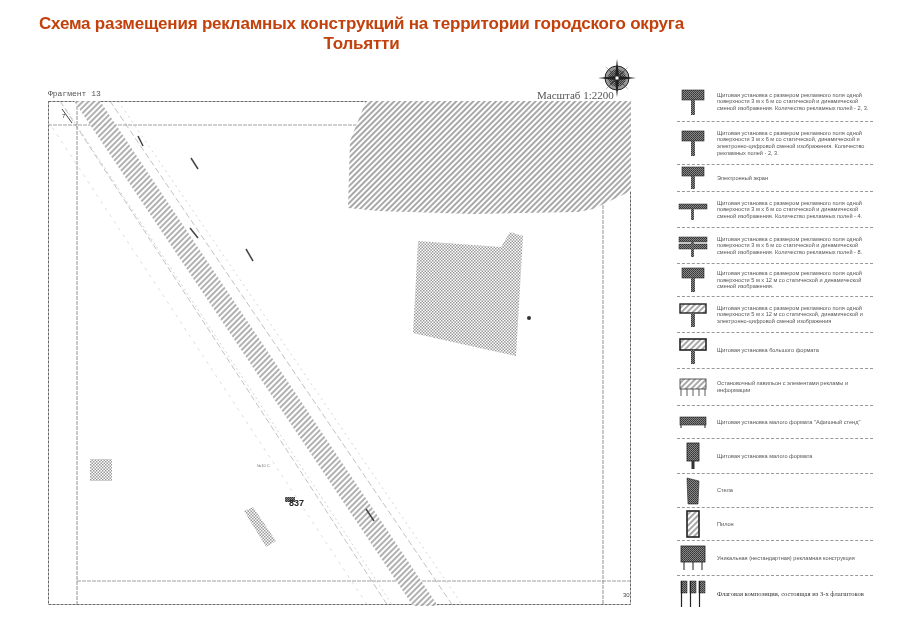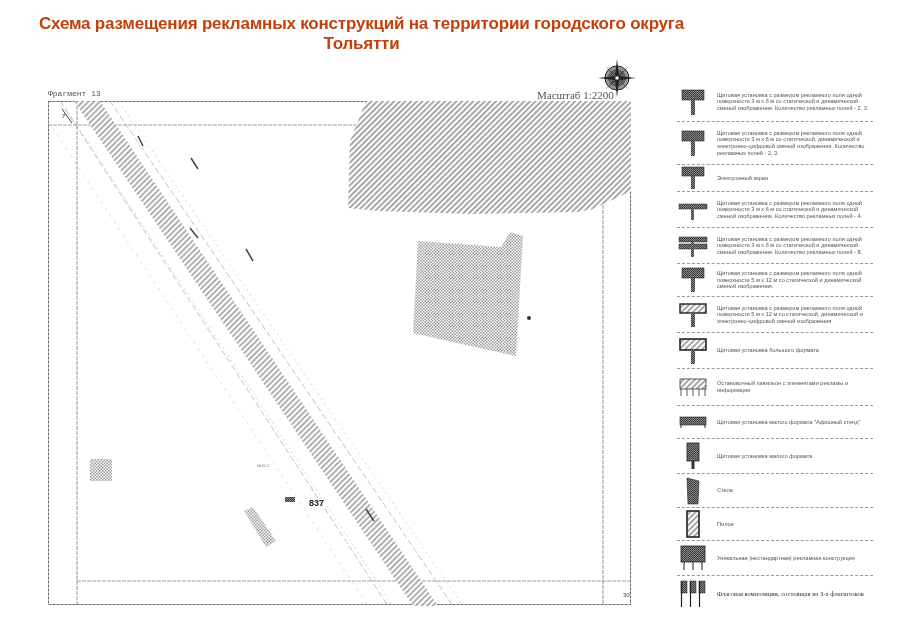--- a/index.html
+++ b/index.html
@@ -5,21 +5,21 @@
   html, body { margin:0; padding:0; background:#ffffff; }
   body { width:905px; height:640px; position:relative; overflow:hidden; font-family:"Liberation Sans", sans-serif; color:#111; }
   .title { position:absolute; left:0; width:723px; top:14px; text-align:center; font-size:17px; font-weight:bold; letter-spacing:-0.2px; color:#c2410c; }
   .frag-label { position:absolute; left:48px; top:89px; font-family:Liberation Mono, monospace; font-size:8px; color:#555; }
   .scale-label { position:absolute; left:537px; top:89px; font-family:"Liberation Serif", serif; font-size:11px; color:#555; }
   .compass { position:absolute; left:596px; top:57px; width:42px; height:42px; }
   .map { position:absolute; left:48px; top:101px; width:593px; height:505px; }
   .map svg { width:100%; height:100%; display:block; }
   .coord-tl { position:absolute; left:62px; top:113px; font-size:6px; color:#333; }
   .coord-br { position:absolute; left:623px; top:592px; font-size:6px; color:#444; }
-  .label-837 { position:absolute; left:289px; top:498px; font-size:9px; font-weight:bold; color:#222;margin-left:20px; }
+  .label-837 { position:absolute; left:289px; top:498px; font-size:9px; font-weight:bold; color:#222; }
   .small-lbl { position:absolute; left:257px; top:463px; font-size:4px; color:#777; }
 
   .legend { position:absolute; left:677px; top:82px; width:196px; }
   .lg-item { display:flex; align-items:center; border-bottom:1px dashed #999; box-sizing:border-box; }
   .lg-icon { width:32px; flex:0 0 32px; display:flex; justify-content:center; align-items:center; }
   .lg-text { font-size:5.6px; line-height:6.6px; color:#555; padding-left:8px; }
   .lg-text.serif { font-family:"Liberation Serif", serif; font-size:6.6px; line-height:8px; color:#333; }
 </style>
 </head>
 <body>

